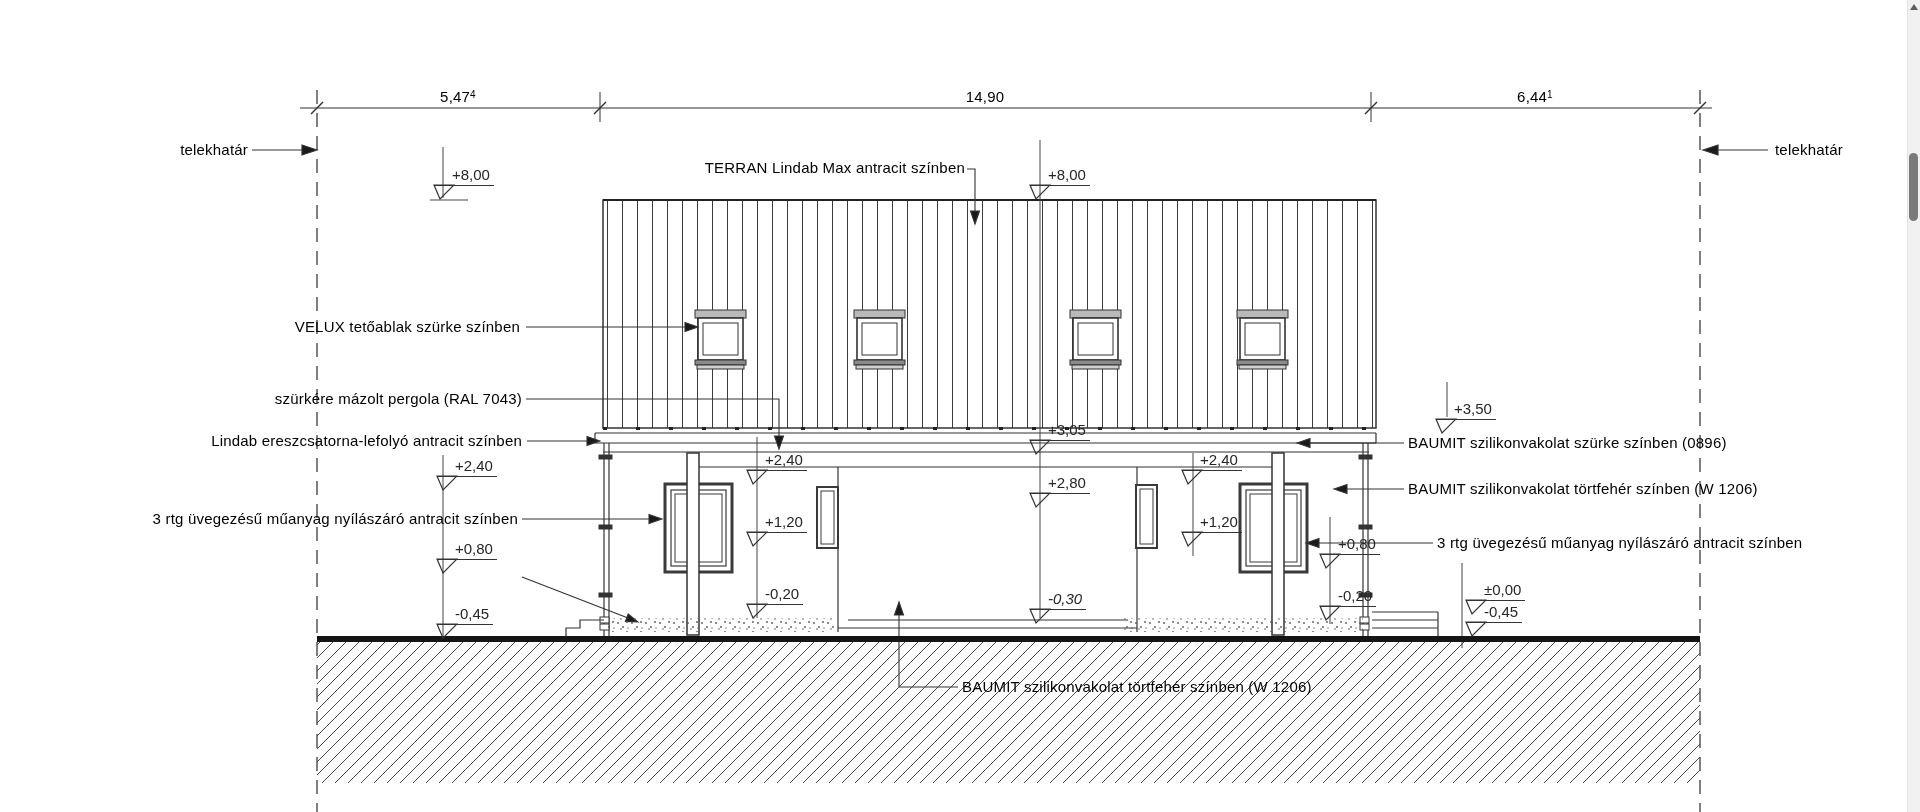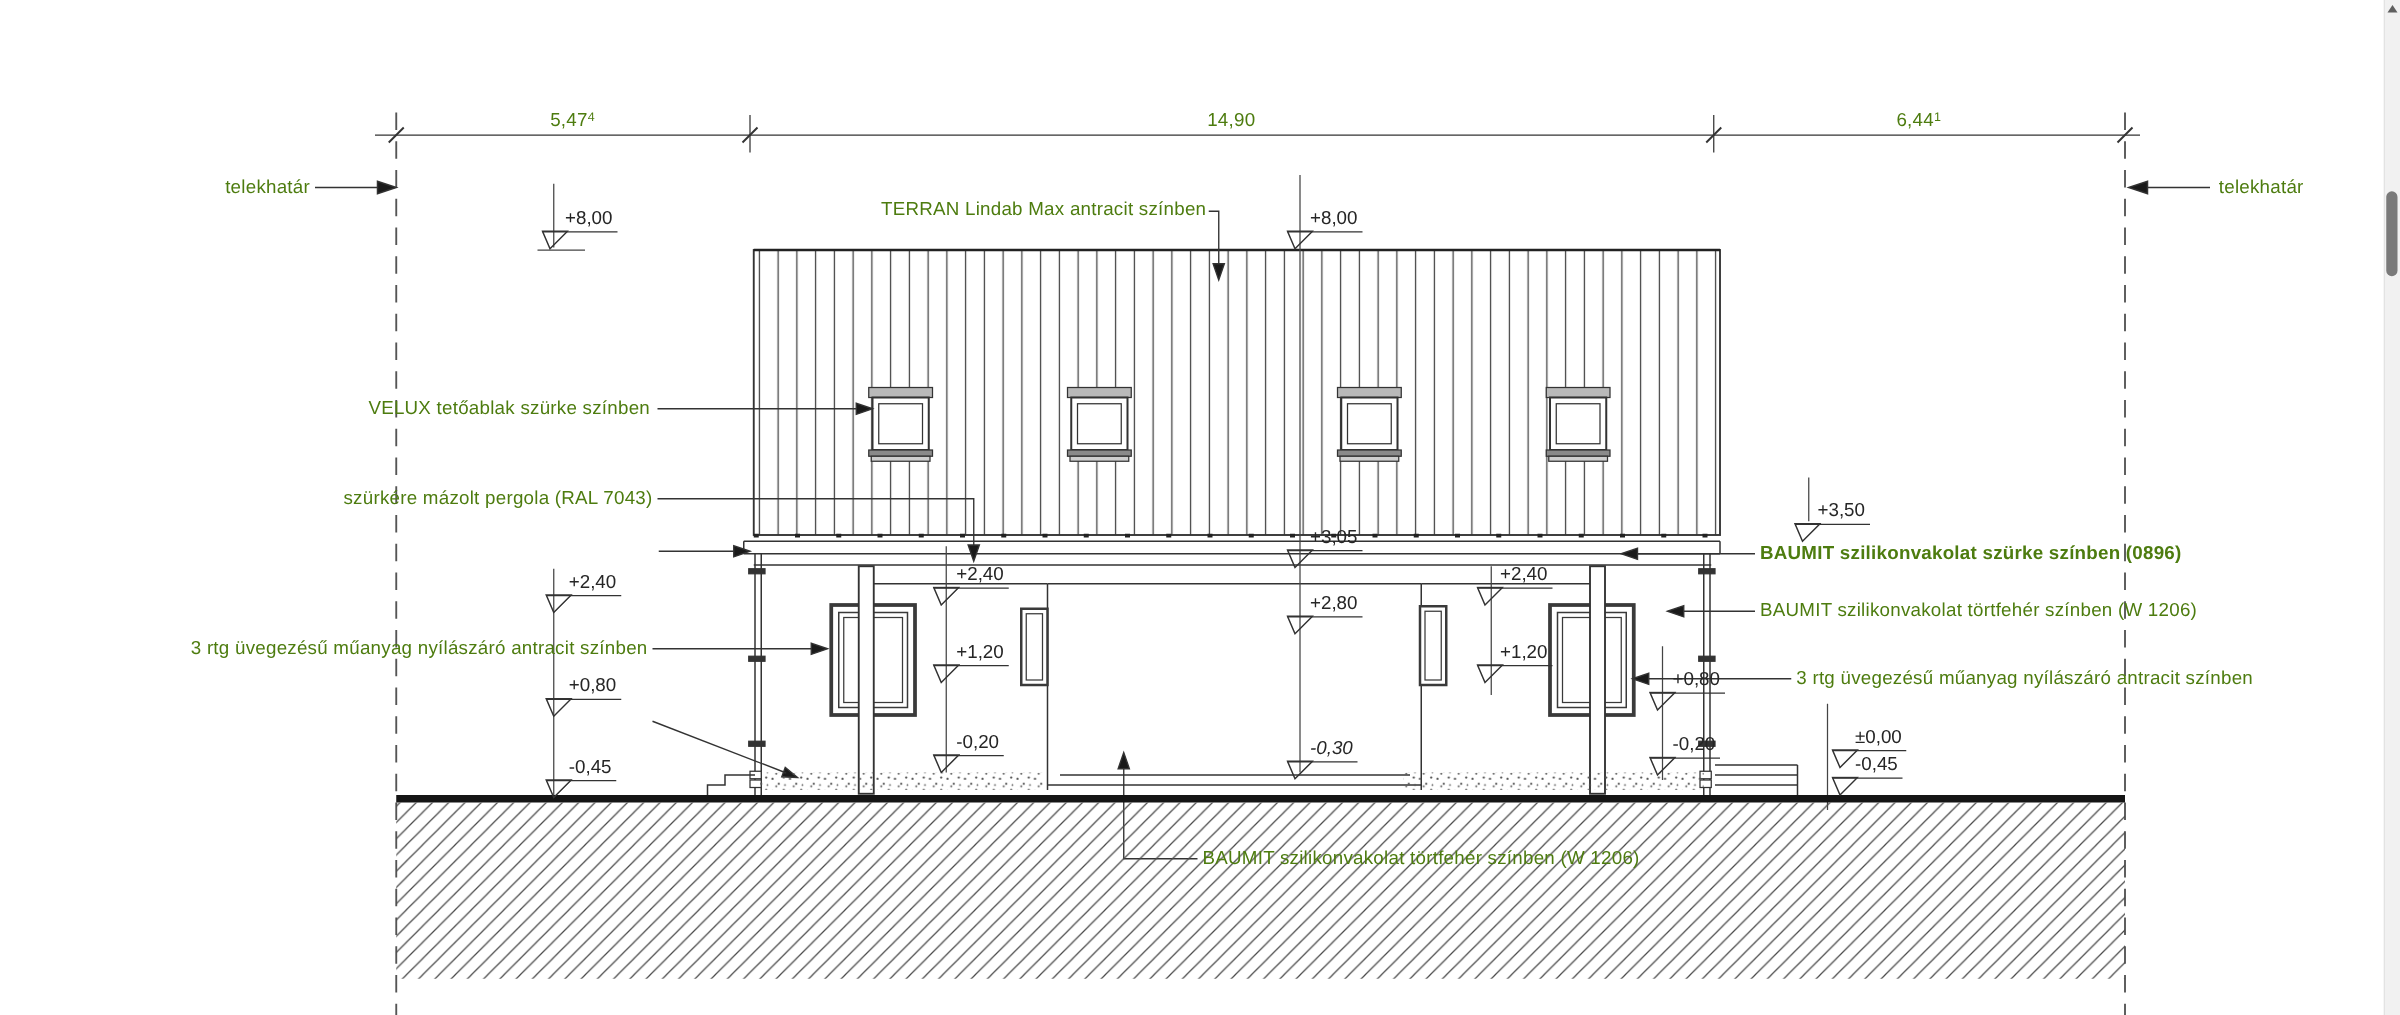--- a/index.html
+++ b/index.html
@@ -1,19 +1,19 @@
 <!DOCTYPE html>
 <html><head>
 <meta charset="utf-8">
 <style>
   html,body{margin:0;padding:0;background:#fff;}
   #canvas{position:relative;width:1920px;height:812px;background:#fff;overflow:hidden;
           font-family:"Liberation Sans", sans-serif;color:#262626;}
   svg.lines{position:absolute;left:0;top:0;}
-  .lbl{position:absolute;font-size:15px;line-height:16px;white-space:nowrap;color:#4d7c0f;letter-spacing:.2px;}
+  .lbl{position:absolute;font-size:15px;line-height:16px;white-space:nowrap;color:#000000;letter-spacing:.2px;}
   .r{text-align:right;}
   .c{text-align:center;}
   .dim{font-size:15px;}
   .dim sup{font-size:10px;vertical-align:4px;}
   .elev{position:absolute;white-space:nowrap;padding:0 4px 1px 18px;border-bottom:1.2px solid #333;text-align:right;}
   .elev span{font-size:15px;line-height:15px;}
   .flagsvg{position:absolute;left:-1px;top:100%;margin-top:-1px;width:22px;height:17px;}
   .flagsvg path{fill:none;stroke:#333;stroke-width:1.2px;}
   
   .sb-track{position:absolute;right:0;top:0;width:12px;height:812px;background:#f1f1f1;border-left:1px solid #e3e3e3;}
@@ -231,22 +231,23 @@
   <div class="lbl dim c" style="left:1475px;top:87px;width:120px;">
     <span>6,44</span><sup>1</sup>
   </div>
 
   <div class="lbl r" style="left:140px;top:142px;width:108px;">telekhatár</div>
   <div class="lbl" style="left:1775px;top:142px;">telekhatár</div>
 
   <div class="lbl r" style="left:600px;top:160px;width:365px;">TERRAN Lindab Max antracit színben</div>
   <div class="lbl r" style="left:220px;top:319px;width:300px;">VELUX tetőablak szürke színben</div>
   <div class="lbl r" style="left:222px;top:391px;width:300px;">szürkére mázolt pergola (RAL 7043)</div>
+  <div class="lbl r" style="left:122px;top:433px;width:400px;">Lindab ereszcsatorna-lefolyó antracit színben</div>
   <div class="lbl r" style="left:95px;top:511px;width:423px;">3 rtg üvegezésű műanyag nyílászáró antracit színben</div>
-  <div class="lbl" style="left:1408px;top:435px;font-weight:bold;">BAUMIT szilikonvakolat szürke színben (0896)</div>
+  <div class="lbl" style="left:1408px;top:435px;">BAUMIT szilikonvakolat szürke színben (0896)</div>
   <div class="lbl" style="left:1408px;top:481px;">BAUMIT szilikonvakolat törtfehér színben (W 1206)</div>
   <div class="lbl" style="left:1437px;top:535px;">3 rtg üvegezésű műanyag nyílászáró antracit színben</div>
   <div class="lbl" style="left:962px;top:679px;">BAUMIT szilikonvakolat törtfehér színben (W 1206)</div>
 
   <div class="elev" style="left:434px;top:166px;">
     <svg class="flagsvg" viewBox="0 0 22 17">
         <path d="M1 1 H21 L7 15 Z"></path>
       </svg>
     <span>+8,00</span>
   </div>

